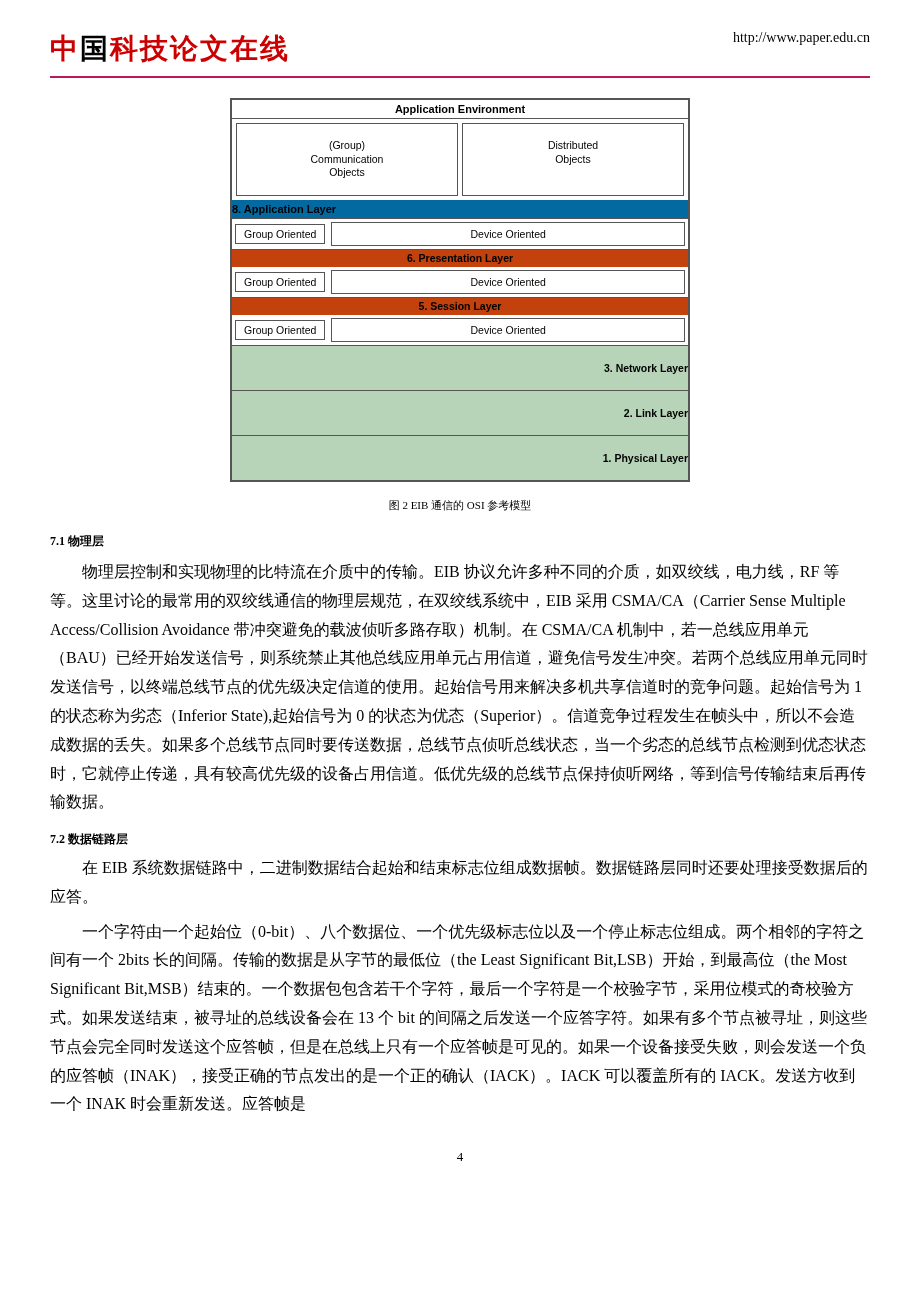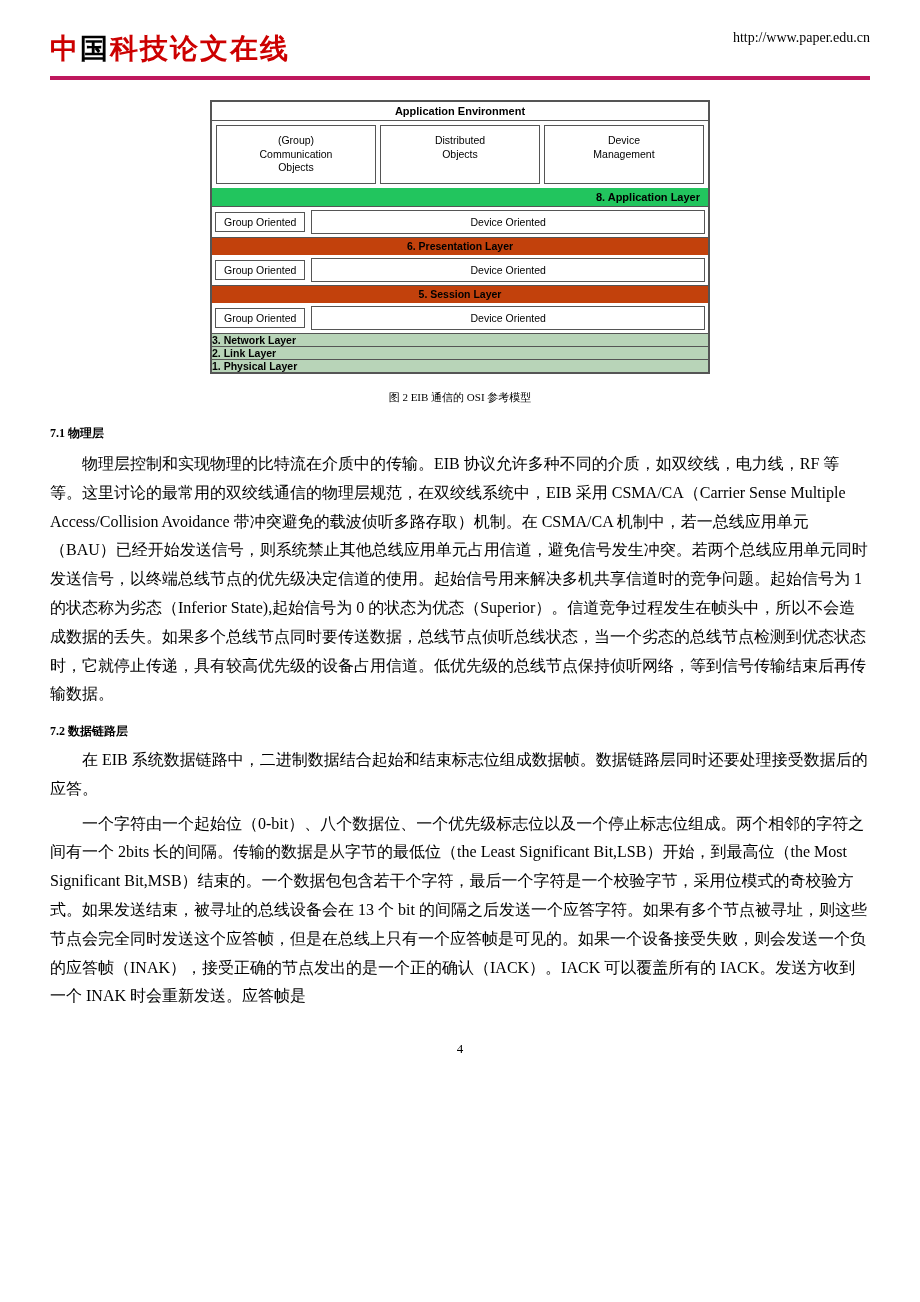--- a/index.html
+++ b/index.html
@@ -12,86 +12,86 @@
       max-width: 920px;
       margin: 0 auto;
     }
 
     
     .header {
       display: flex;
       justify-content: space-between;
       align-items: flex-start;
       margin-bottom: 20px;
-      border-bottom: 4px solid #be185d;
+      border-bottom: 2px solid #be185d;
       padding-bottom: 8px;
     }
     .logo {
       font-size: 28px;
       font-weight: bold;
       letter-spacing: 2px;
     }
     .logo-ke { color: #c00; }
     .logo-guo { color: #000; }
     .logo-rest { color: #c00; }
 
     
     .diagram-container {
       border: 2px solid #555;
       margin: 0 auto 8px auto;
-      width: 500px;
+      width: 460px;
       font-size: 11px;
       font-family: Arial, sans-serif;
     }
 
     
     .app-env-label {
       text-align: center;
       font-weight: bold;
       padding: 3px 0;
       border-bottom: 1px solid #555;
       background: #fff;
     }
     .app-env-row {
       display: flex;
       padding: 4px;
       gap: 4px;
     }
     .app-env-box {
       border: 1.5px solid #555;
       text-align: center;
-      padding: 8px 6px;
+      padding: 15px 6px;
       flex: 1;
       line-height: 1.3;
       font-size: 10.5px;
     }
     .app-layer-label {
-      text-align: right;
-      font-weight: bold;
-      padding: 3px 8px;
+      text-align: left;
+      font-weight: bold;
+      padding: 3px 0;
       border-bottom: 1.5px solid #555;
-      background: #22c55e;
+      background: #0369a1;
     }
     .layer-label-row {
       text-align: center;
       font-weight: bold;
       font-size: 10.5px;
       padding: 2px 0 3px 0;
       border-top: 1.5px solid #555;
       background: #c2410c;
     }
 
     
     .solid-layer {
       background: #b8d4b8;
       border-top: 1.5px solid #555;
-      text-align: left;
-      font-weight: bold;
-      font-size: 10.5px;
-      padding: 0 0;
+      text-align: right;
+      font-weight: bold;
+      font-size: 10.5px;
+      padding: 16px 0;
     }
 
     .diagram-caption {
       text-align: center;
       font-size: 11px;
       margin: 8px 0 20px 0;
       color: #000;
     }
 
     
@@ -161,21 +161,20 @@
 </div>
 
 <div class="diagram-outer">
   <div class="diagram-container">
 
     <div>
       <div class="app-env-label">Application Environment</div>
       <div class="app-env-row">
         <div class="app-env-box">(Group)<br>Communication<br>Objects</div>
         <div class="app-env-box">Distributed<br>Objects</div>
-        <div class="app-env-box">Device<br>Management</div>
       </div>
       <div class="app-layer-label">8. Application Layer</div>
     </div>
 
     <div>
       <div class="layer-inner-row">
         <div class="group-oriented-box">Group Oriented</div>
         <div class="device-oriented-box">Device Oriented</div>
       </div>
       <div class="layer-label-row">6. Presentation Layer</div>

